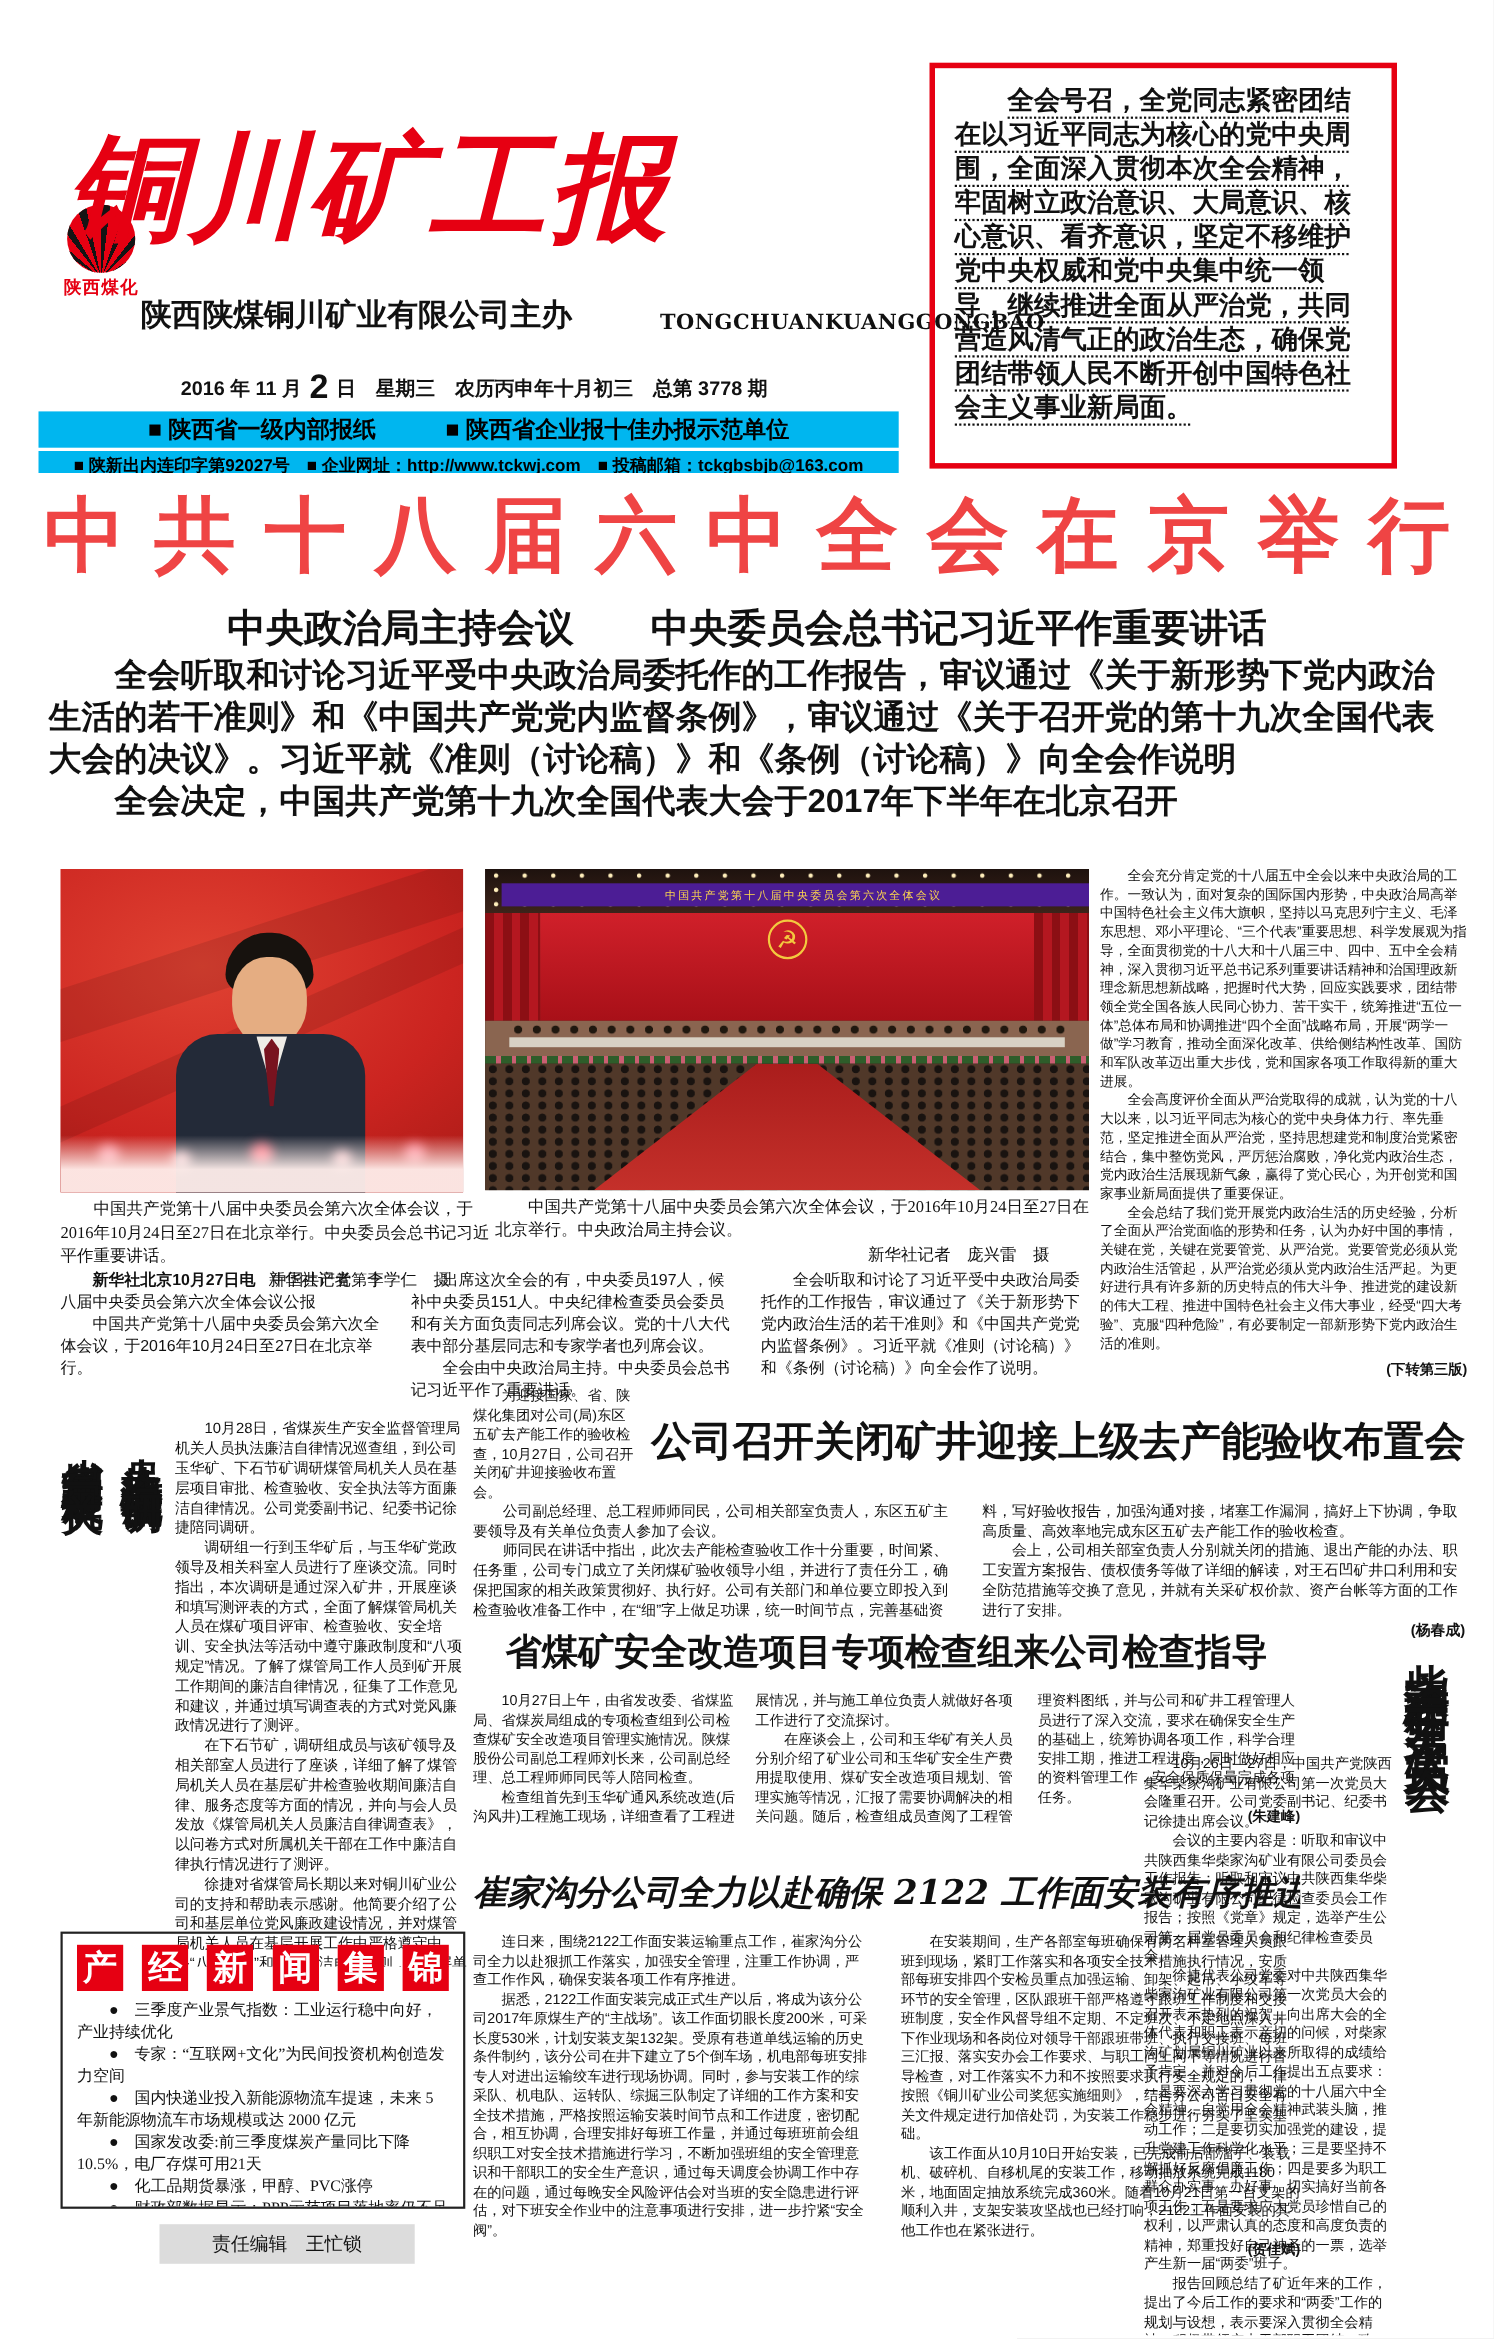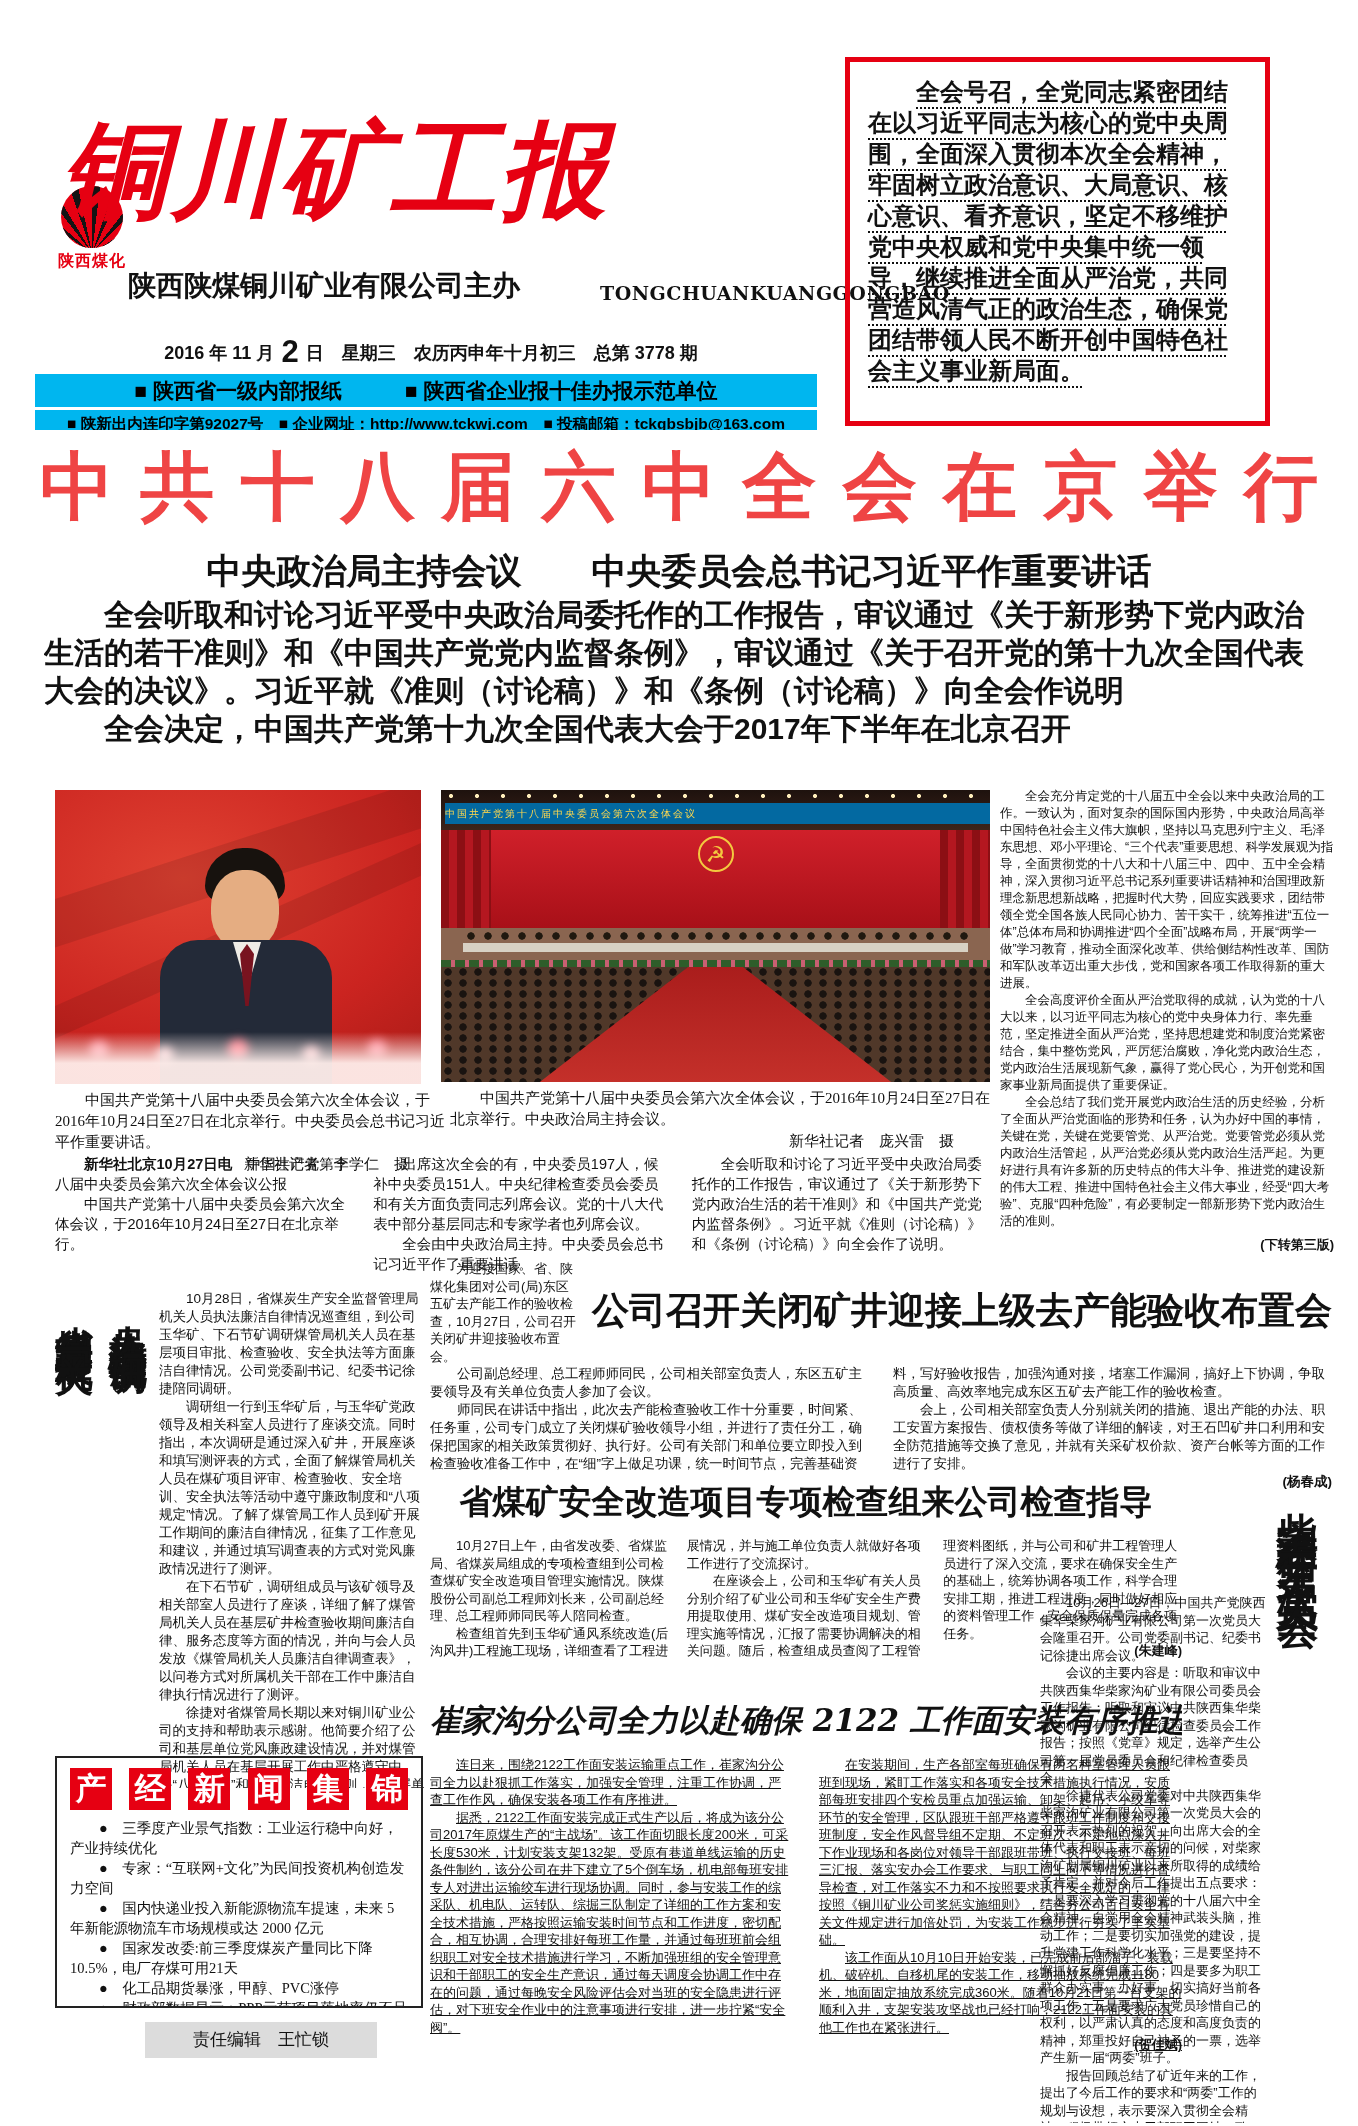--- a/index.html
+++ b/index.html
@@ -57,22 +57,22 @@
       radial-gradient(circle at 12% 55%, #ff8f9d 0 9px, rgba(0,0,0,0) 10px),
       radial-gradient(circle at 30% 70%, #ffd1d8 0 8px, rgba(0,0,0,0) 9px),
       radial-gradient(circle at 50% 55%, #ff6b7c 0 10px, rgba(0,0,0,0) 11px),
       radial-gradient(circle at 70% 68%, #ffc9cf 0 8px, rgba(0,0,0,0) 9px),
       radial-gradient(circle at 88% 52%, #ff8291 0 9px, rgba(0,0,0,0) 10px);}
 
   .photoR{left:441px;top:790px;width:549px;height:292px;overflow:hidden;background:#3a251d;}
   .ceiling{position:absolute;left:0;top:0;width:100%;height:58px;
     background:radial-gradient(circle at 10px 6px, #ffeebb 1.6px, rgba(0,0,0,0) 2.4px),
                linear-gradient(#1e120e, #4a2c20);background-size:26px 13px,100% 100%;}
-  .banner{position:absolute;left:4px;top:13px;width:100%;height:21px;background:#0369a1;
-    display:flex;align-items:center;justify-content:flex-start;}
+  .banner{position:absolute;left:15px;top:13px;width:100%;height:21px;background:#4c1d95;
+    display:flex;align-items:center;justify-content:center;}
   .banner span{color:#ffd84d;font-size:10px;letter-spacing:2px;white-space:nowrap;}
   .sideflag{position:absolute;top:40px;width:50px;height:98px;
     background:repeating-linear-gradient(90deg, #8c0f14 0 8px, #b41720 8px 16px);}
   .sideflag.l{left:0;} .sideflag.r{right:0;}
   .flagwall{position:absolute;left:50px;right:50px;top:40px;height:98px;
     background:linear-gradient(#d0202a, #a81018);}
   .emblem{position:absolute;left:50%;top:6px;transform:translateX(-50%);width:36px;height:36px;border-radius:50%;
     border:2px solid #f3c93f;color:#f3c93f;font-size:22px;line-height:34px;text-align:center;}
   .stage{position:absolute;left:0;top:138px;width:100%;height:32px;background:#8a6550;}
   .dais-row{position:absolute;left:4%;top:2px;width:92%;height:12px;
@@ -120,21 +120,21 @@
 
   .jiancha{left:430px;top:1480px;width:752px;height:212px;overflow:hidden;}
   .jtitle{font-size:33px;font-weight:900;text-align:center;white-space:nowrap;margin:0 0 12px 0;}
   .jbody{column-count:3;column-gap:18px;font-size:13px;line-height:17.5px;height:158px;overflow:hidden;}
   .jbody p{margin:0;text-indent:2em;}
 
   .cuijiagou{left:430px;top:1700px;width:752px;height:398px;overflow:hidden;}
   .ctitle{font-family:"DejaVu Serif","Liberation Serif",serif;font-style:italic;font-weight:900;
     font-size:31px;text-align:center;white-space:nowrap;margin:0 0 14px 0;}
   .cbody{column-count:2;column-gap:26px;font-size:13px;line-height:17.5px;height:340px;overflow:hidden;}
-  .cbody p{margin:0;text-indent:2em;text-decoration:underline;}
+  .cbody p{margin:0;text-indent:2em;}
 
   .chaijiagou{left:1040px;top:1478px;width:294px;height:645px;display:flex;overflow:hidden;}
   .chbody{flex:1;font-size:13px;line-height:17.5px;overflow:hidden;padding-top:116px;}
   .chbody p{margin:0;text-indent:2em;}
   .chtitle{width:58px;font-family:"DejaVu Serif",serif;font-size:42px;font-weight:900;
     letter-spacing:8px;line-height:1;margin-left:10px;}
 
   
   .digest{left:55px;top:1756px;width:368px;height:252px;border:2px solid #222;padding:10px 13px;overflow:hidden;}
   .sq-row{display:flex;justify-content:space-between;margin-bottom:8px;}

